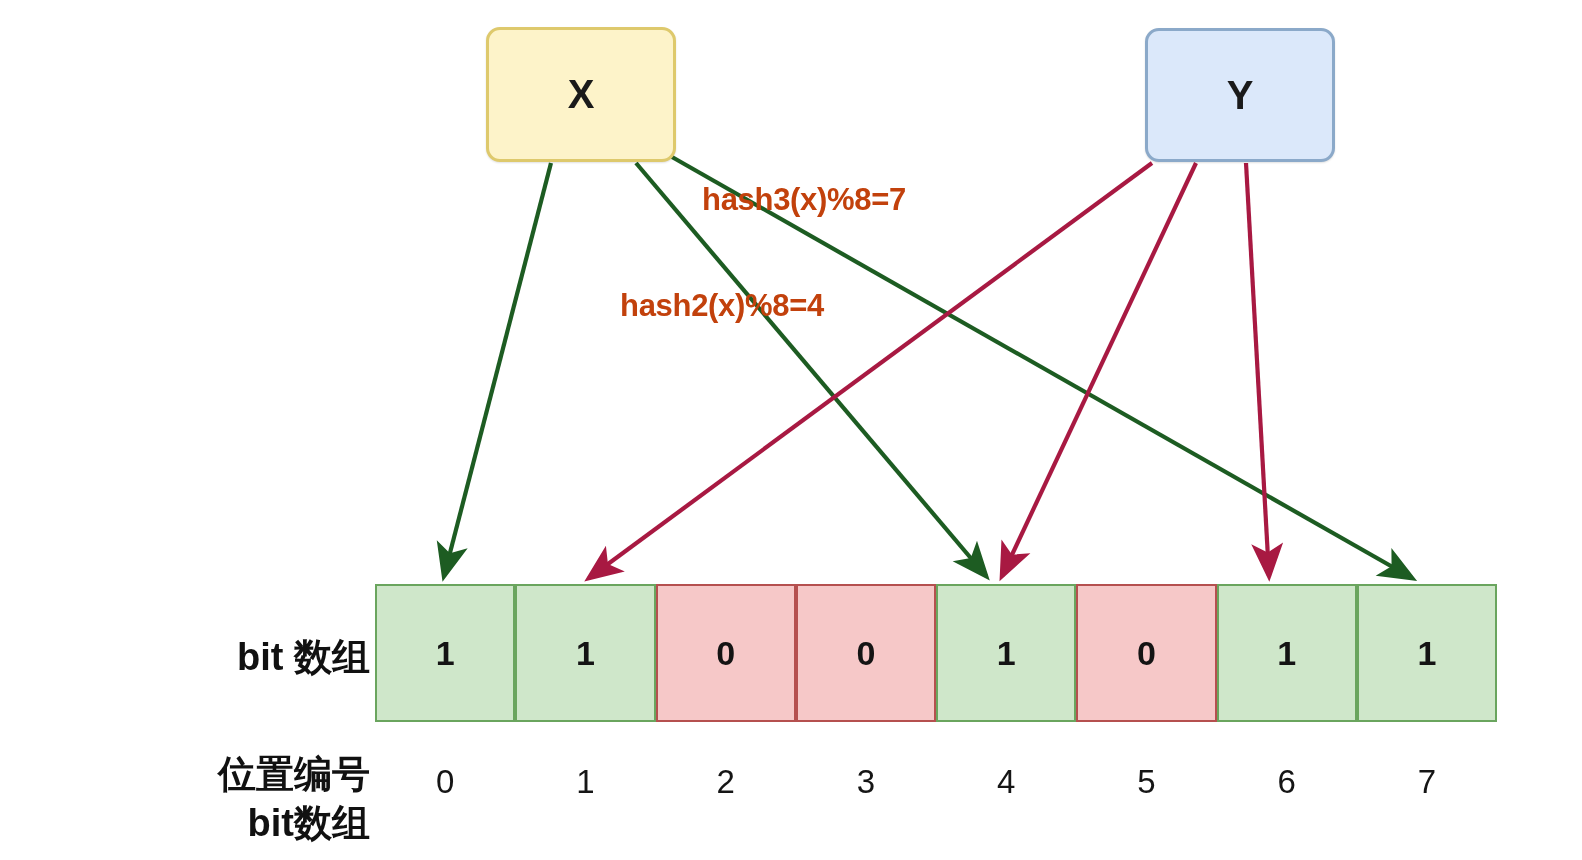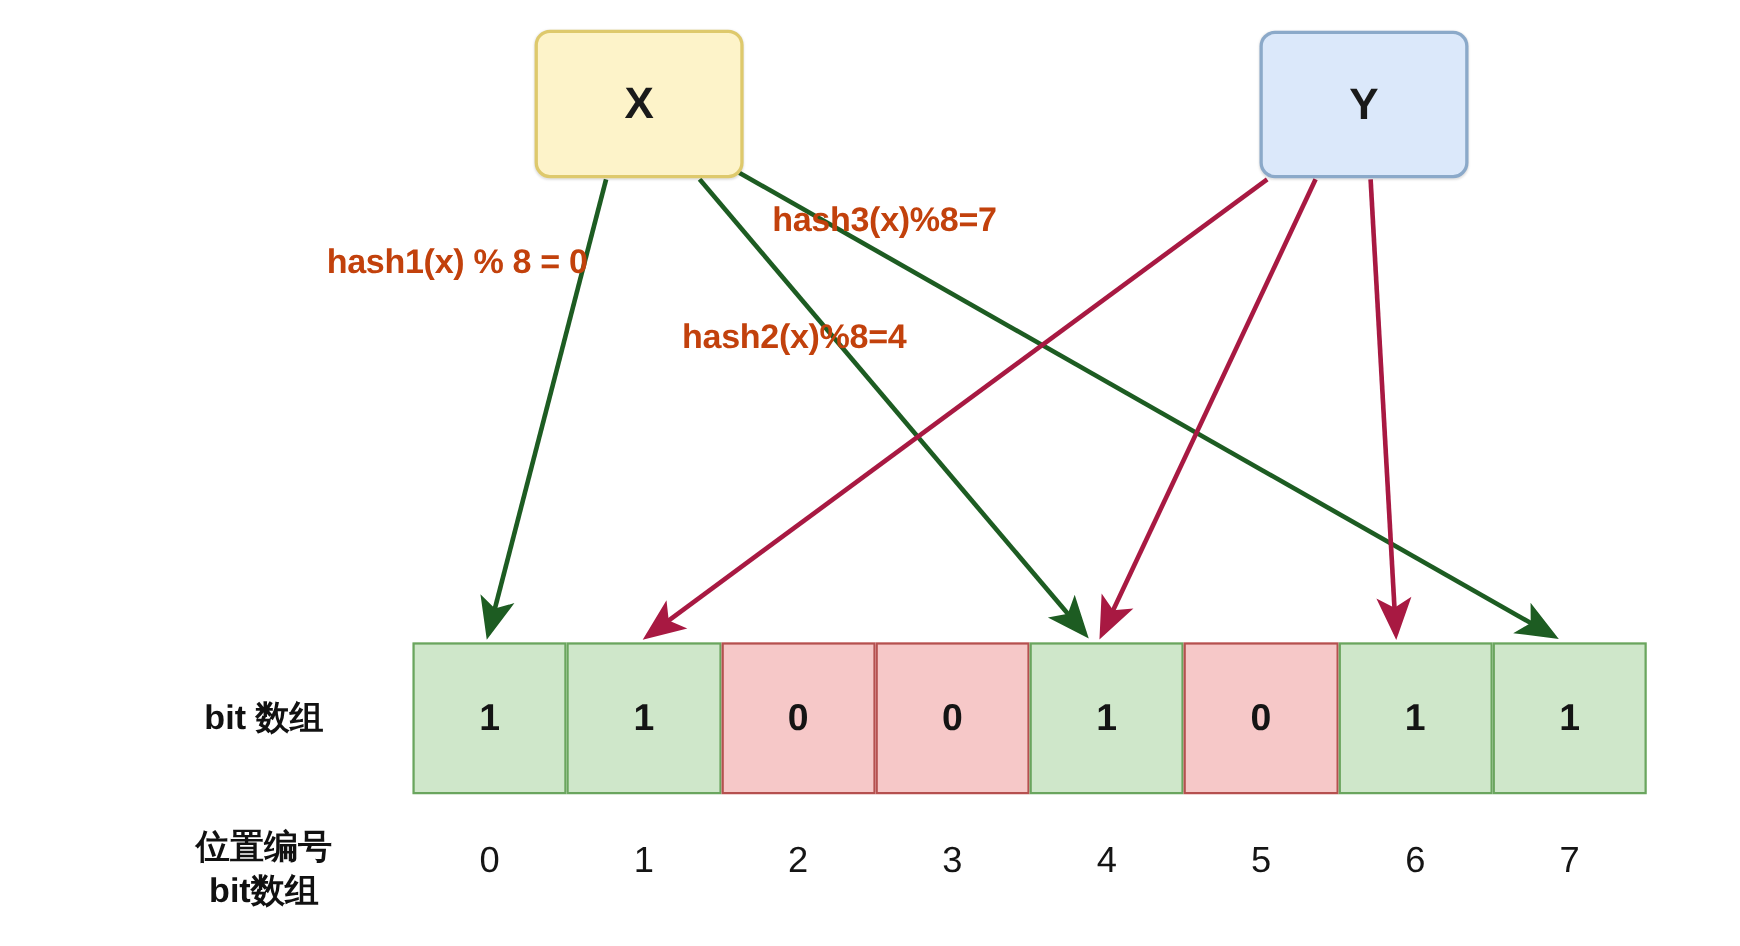--- a/index.html
+++ b/index.html
@@ -76,24 +76,24 @@
     text-align: center;
     font-size: 32px;
     font-weight: 700;
     line-height: 1.32;
     color: #111111;
   }
   .side-note div { white-space: nowrap; }
 
   .bitlabel {
     position: absolute;
-    font-size: 31px;
+    font-size: 38px;
     font-weight: 700;
     color: #111111;
-    text-align: center;
+    text-align: right;
     white-space: nowrap;
   }
   .bitlabel-array {
     left: 110px;
     top: 632px;
     width: 260px;
   }
   .bitlabel-index {
     left: 110px;
     top: 750px;
@@ -174,21 +174,20 @@
   </svg>
 
   <div class="node node-x">
     <span>X</span>
   </div>
 
   <div class="node node-y">
     <span>Y</span>
   </div>
 
-  <div class="edge-label label-h1">hash1(x) % 8 = 0</div>
   <div class="edge-label label-h3">hash3(x)%8=7</div>
   <div class="edge-label label-h2">hash2(x)%8=4</div>
 
 
   <div class="bitlabel bitlabel-array">bit 数组</div>
 
   <div class="bitlabel bitlabel-index">
     <div>位置编号</div>
     <div>bit数组</div>
   </div>

